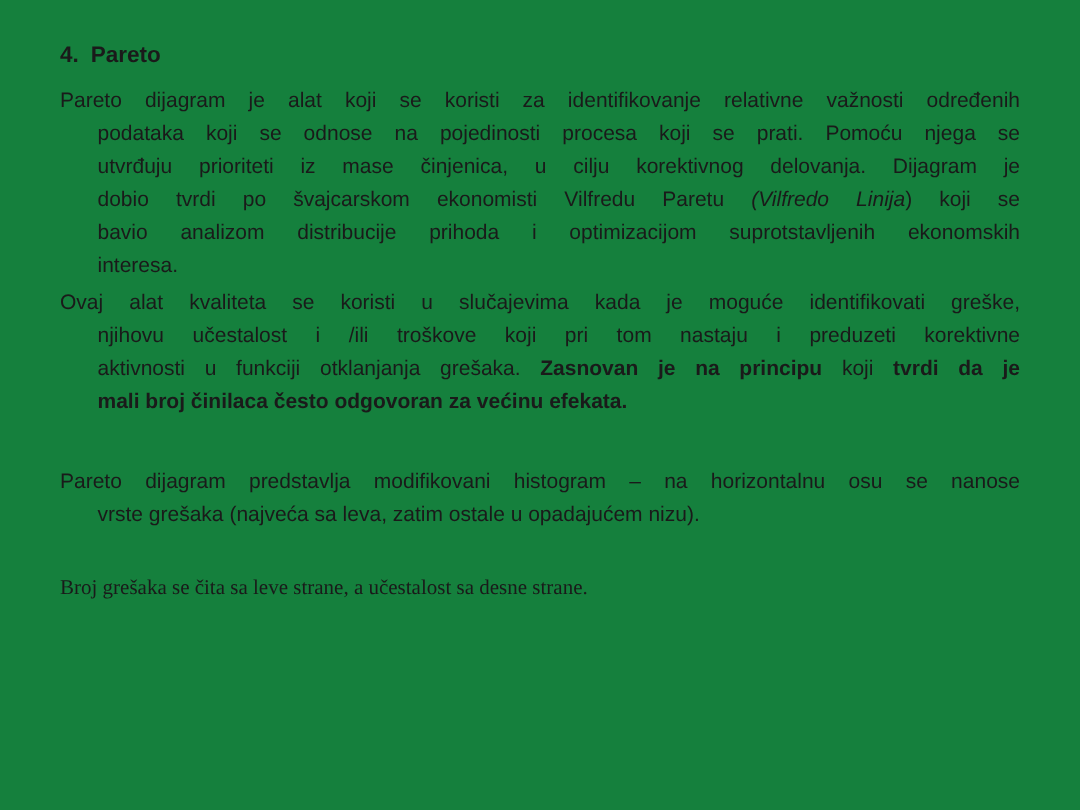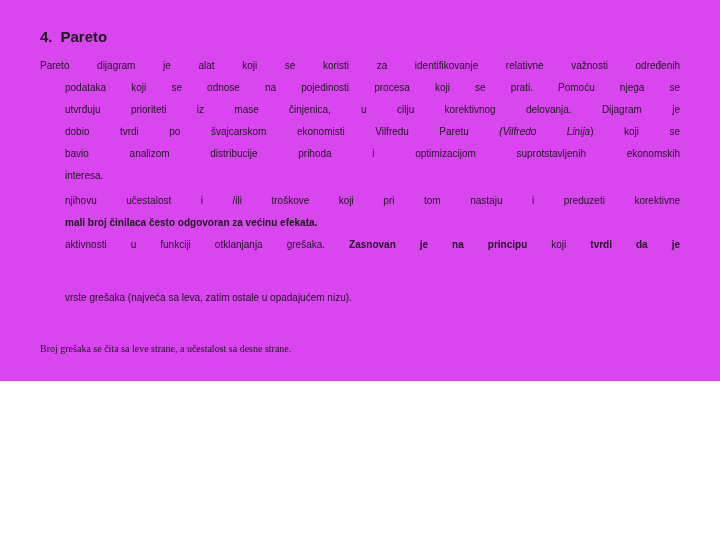--- a/index.html
+++ b/index.html
@@ -5,38 +5,38 @@
   html, body { margin: 0; padding: 0; }
   body {
     width: 720px; height: 540px;
     background: #ffffff;
     color: #1a1a1a;
     font-family: "Liberation Sans", sans-serif;
     overflow: hidden;
   }
   .slide {
     box-sizing: border-box;
-    width: 720px; height: 381px;
+    width: 720px; height: 540px;
     padding: 26px 40px 0 40px;
-    background: #d946ef;
+    background: #15803d;
   }
   .slide-title {
     font-size: 15px;
     font-weight: bold;
     line-height: 22px;
     margin: 0 0 7px 0;
   }
   .title-number { margin-right: 8px; }
   .paragraph { margin: 0; }
   .p-def   { margin-bottom: 3px; }
   .p-usage { margin-bottom: 31px; }
   .p-hist  { margin-bottom: 29px; }
   .p-read  { margin-bottom: 28px; font-family: Liberation Serif, serif; }
   .line {
-    font-size: 10px;
+    font-size: 14px;
     line-height: 22px;
     text-align: justify;
     text-align-last: justify;
     padding-left: 25px;
     white-space: normal;
   }
   .line.first { padding-left: 0; }
   .line.end   { text-align-last: left; }
   .seg-italic { font-style: italic; }
   .seg-bold   { font-weight: bold; }
@@ -51,26 +51,28 @@
   <div class="paragraph p-def">
     <div class="line first"><span>Pareto dijagram je alat koji se koristi za identifikovanje relativne važnosti određenih</span></div>
     <div class="line"><span>podataka koji se odnose na pojedinosti procesa koji se prati. Pomoću njega se</span></div>
     <div class="line"><span>utvrđuju prioriteti iz mase činjenica, u cilju korektivnog delovanja. Dijagram je</span></div>
     <div class="line"><span>dobio tvrdi po švajcarskom ekonomisti Vilfredu Paretu </span><span class="seg-italic">(Vilfredo Linija</span><span>) koji se</span></div>
     <div class="line"><span>bavio analizom distribucije prihoda i optimizacijom suprotstavljenih ekonomskih</span></div>
     <div class="line end"><span>interesa.</span></div>
   </div>
 
   <div class="paragraph p-usage">
+    <div class="line first"><span>Ovaj alat kvaliteta se koristi u slučajevima kada je moguće identifikovati greške,</span></div>
     <div class="line"><span>njihovu učestalost i /ili troškove koji pri tom nastaju i preduzeti korektivne</span></div>
+    <div class="line"><span>aktivnosti u funkciji otklanjanja grešaka. </span><span class="seg-bold">Zasnovan je na principu </span><span>koji </span><span class="seg-bold">tvrdi da je</span></div>
     <div class="line end"><span class="seg-bold">mali broj činilaca često odgovoran za većinu efekata.</span></div>
-    <div class="line"><span>aktivnosti u funkciji otklanjanja grešaka. </span><span class="seg-bold">Zasnovan je na principu </span><span>koji </span><span class="seg-bold">tvrdi da je</span></div>
   </div>
 
   <div class="paragraph p-hist">
+    <div class="line first"><span>Pareto dijagram predstavlja modifikovani histogram – na horizontalnu osu se nanose</span></div>
     <div class="line end"><span>vrste grešaka (najveća sa leva, zatim ostale u opadajućem nizu).</span></div>
   </div>
 
   <div class="paragraph p-read">
     <div class="line first end"><span>Broj grešaka se čita sa leve strane, a učestalost sa desne strane.</span></div>
   </div>
 
 
 </div>
 

